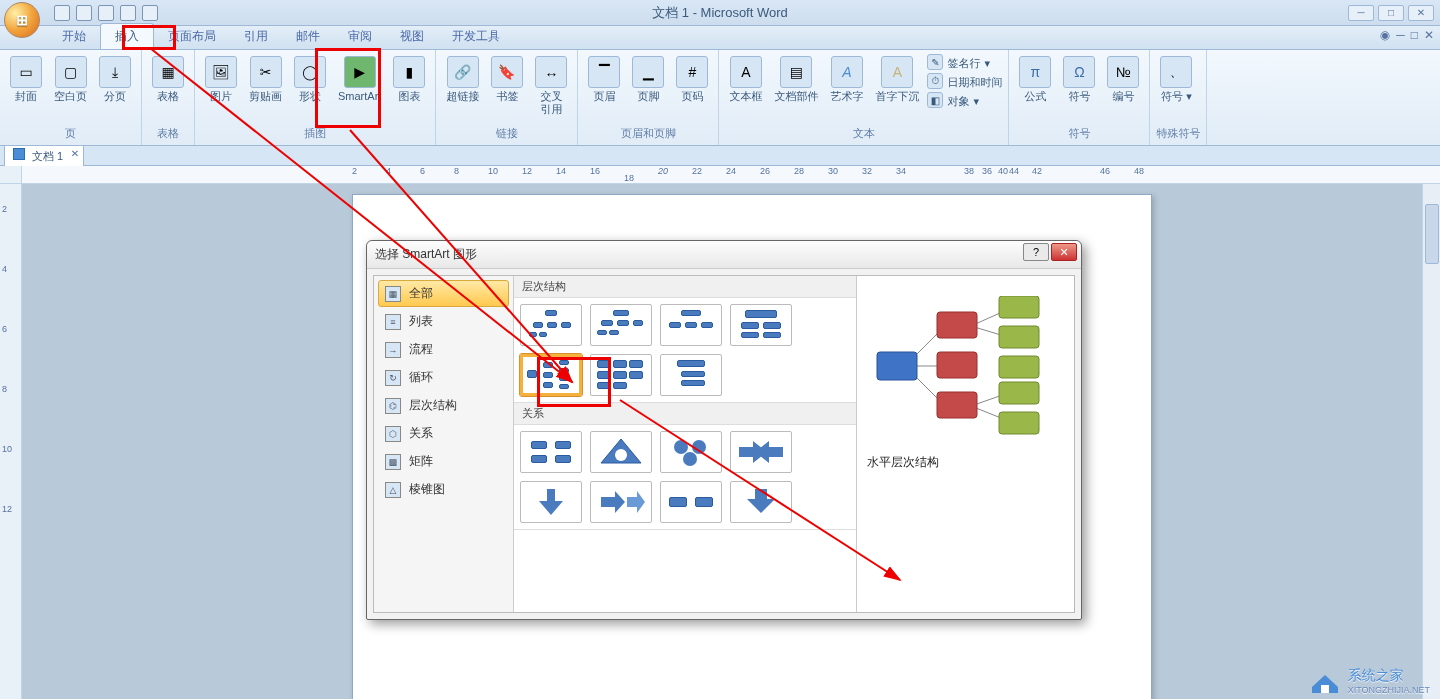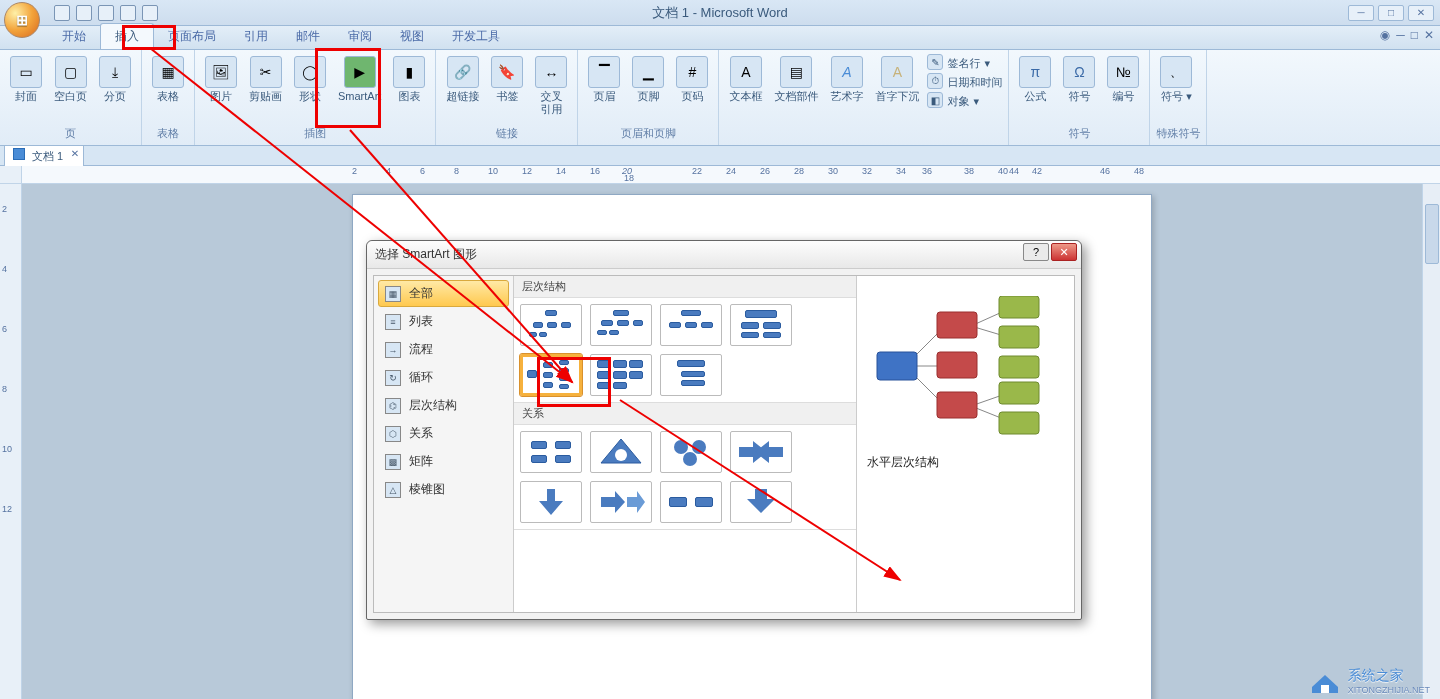--- a/index.html
+++ b/index.html
@@ -256,20 +256,21 @@
             <div class="ricon sm">⏱</div>
             <span>日期和时间</span>
           </div>
         <div class="hstack smrow">
             <div class="ricon sm">◧</div>
             <span>对象</span>
             <span>▾</span>
           </div>
       </div>
     </div>
+    <div class="group-label">文本</div>
   </div>
 
   <div class="group">
     <div class="group-body">
       <div class="rbtn">
           <div class="ricon" style="color:#3a6aa7;">π</div>
           <div class="lbl">公式</div>
         </div>
       <div class="rbtn">
           <div class="ricon" style="color:#3a6aa7;">Ω</div>
@@ -307,29 +308,29 @@
   <div class="ruler" id="ruler-h">
       <div class="tick" style="left: 330px;">2</div>
       <div class="tick" style="left: 364px;">4</div>
       <div class="tick" style="left: 398px;">6</div>
       <div class="tick" style="left: 432px;">8</div>
       <div class="tick" style="left: 466px;">10</div>
       <div class="tick" style="left: 500px;">12</div>
       <div class="tick" style="left: 534px;">14</div>
       <div class="tick" style="left: 568px;">16</div>
       <div class="tick" style="left: 602px; margin-top: 7px;">18</div>
-      <div class="tick" style="left: 600px; font-style: italic;">20</div>
+      <div class="tick" style="left: 636px; font-style: italic;">20</div>
       <div class="tick" style="left: 670px;">22</div>
       <div class="tick" style="left: 704px;">24</div>
       <div class="tick" style="left: 738px;">26</div>
       <div class="tick" style="left: 772px;">28</div>
       <div class="tick" style="left: 806px;">30</div>
       <div class="tick" style="left: 840px;">32</div>
       <div class="tick" style="left: 874px;">34</div>
-      <div class="tick" style="left: 900px;">36</div>
+      <div class="tick" style="left: 960px;">36</div>
       <div class="tick" style="left: 942px;">38</div>
       <div class="tick" style="left: 976px;">40</div>
       <div class="tick" style="left: 1010px;">42</div>
       <div class="tick" style="left: 987px;">44</div>
       <div class="tick" style="left: 1078px;">46</div>
       <div class="tick" style="left: 1112px;">48</div>
     </div>
 </div>
 
 <div class="workspace">

